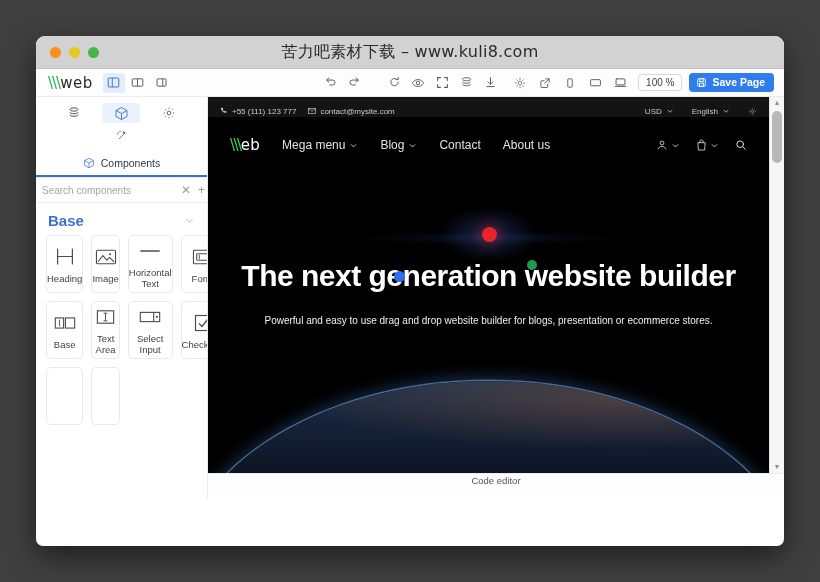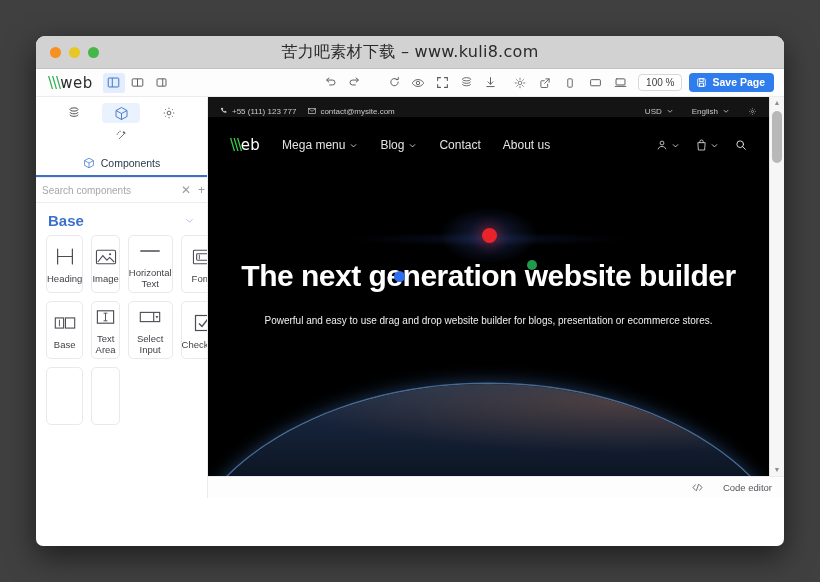--- a/index.html
+++ b/index.html
@@ -253,23 +253,24 @@
   .cscroll .track { flex: 1; width: 100%; position: relative; }
   .cscroll .thumb {
     position: absolute; top: 4px; left: 2px; right: 2px;
     height: 52px; background: #b8b8b8; border-radius: 6px;
   }
 
   .statusbar {
     height: 22px; background: #fdfdfd;
     border-top: 1px solid #ececec;
     display: flex; align-items: center; justify-content: flex-end;
-    padding: 4px 12px;
+    padding: 12px 12px;
     font-size: 9.5px; color: #55555c;
     gap: 20px;
+    flex-direction: column;
   }
   .win-footer { height: 26px; background: #fff; }
   svg { display: block; }
 </style>
 </head>
 <body>
 
 <div class="desktop">
   <div class="window">
 

